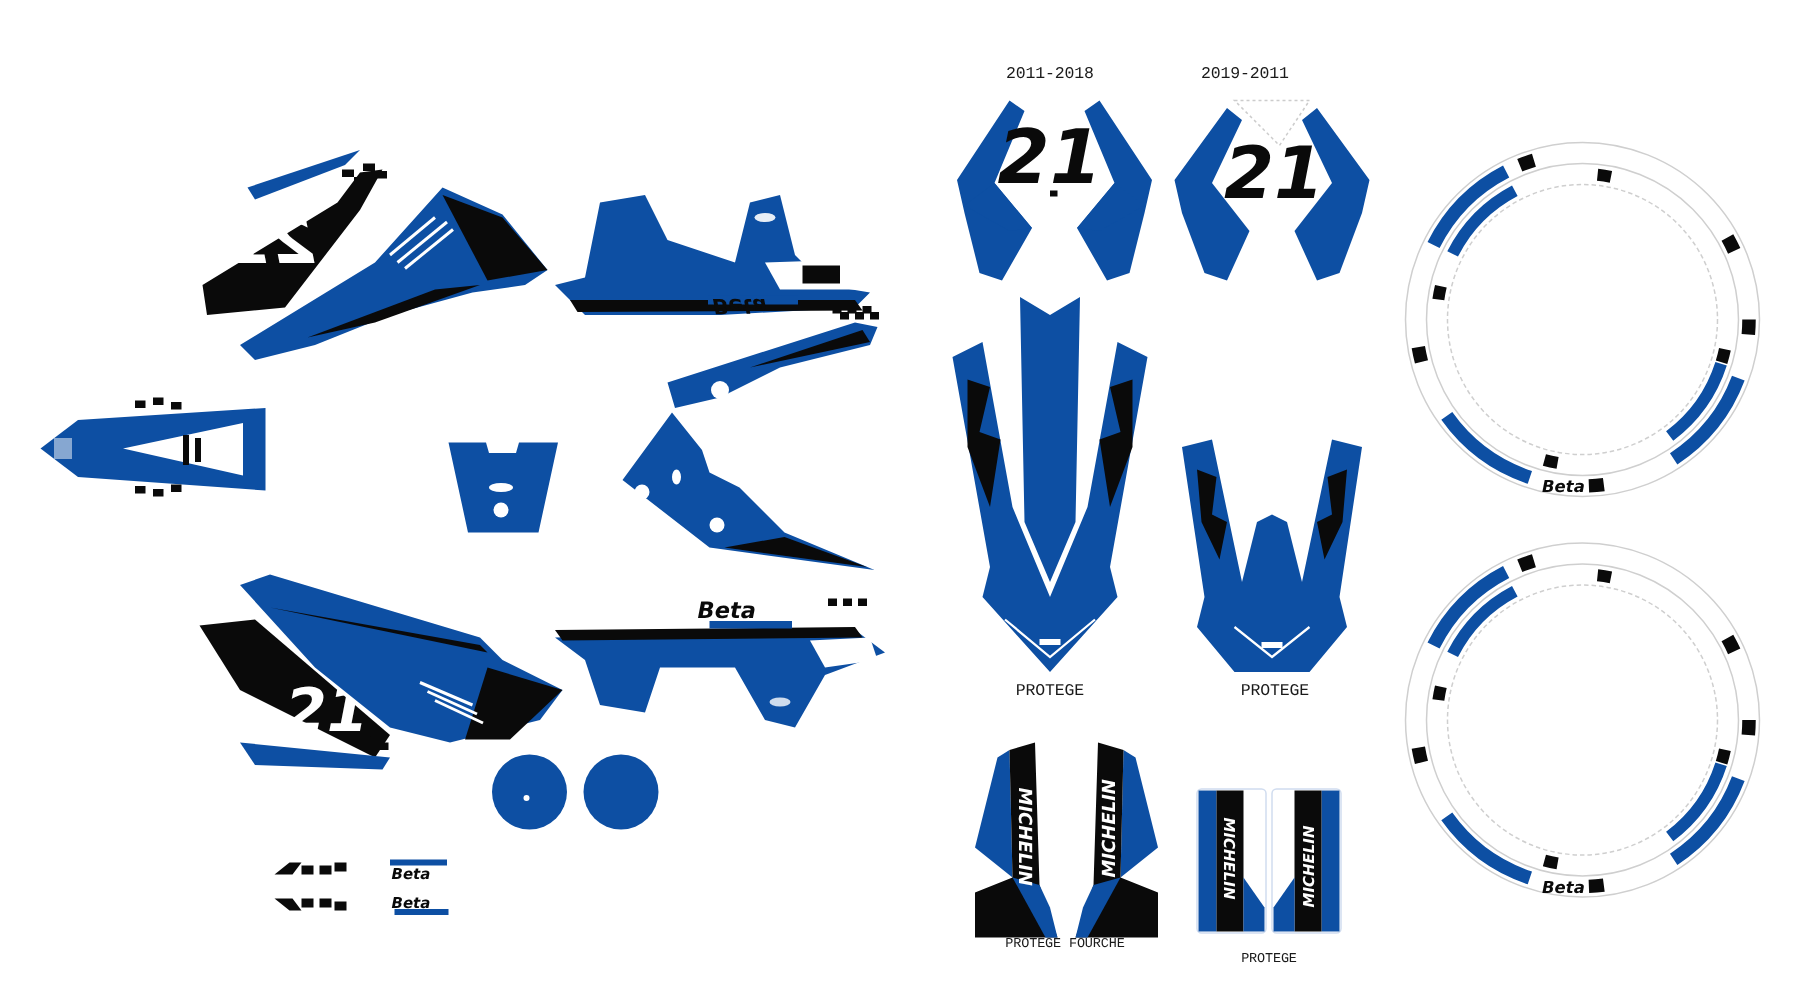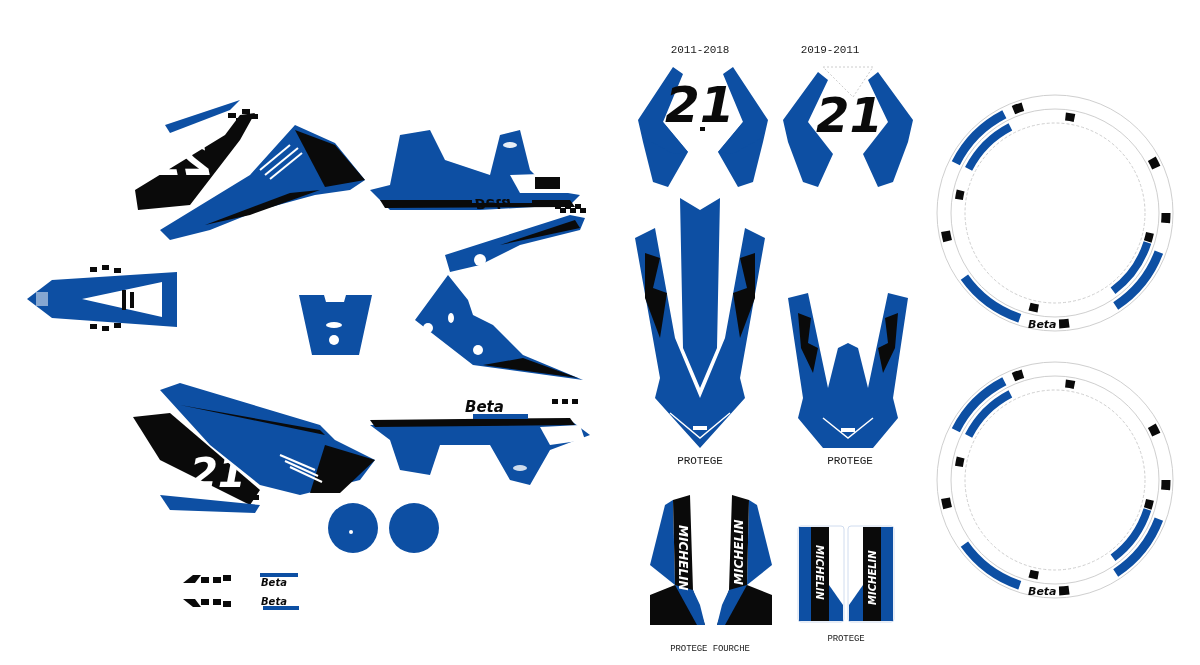--- a/index.html
+++ b/index.html
@@ -275,21 +275,21 @@
     </svg>
   </div>
   <div class="piece" style="left:715px;top:495px;">
     <svg width="62" height="132" viewBox="0 0 62 132">
       <polygon points="42,10 34,5 32,90 57,70" fill="#0d4fa3"></polygon>
       <polygon points="34,5 17,0 14,95 2,130 57,130 57,100 32,90" fill="#0a0a0a"></polygon>
       <polygon points="14,95 7,110 2,130 10,130 32,90" fill="#0d4fa3"></polygon>
       <text transform="translate(28,90) rotate(-90)" class="brand" font-size="12" fill="#ffffff">MICHELIN</text>
     </svg>
   </div>
-  <div class="label sm" style="left:640px;top:624px;width:140px;margin-top:20px;">PROTEGE FOURCHE</div>
+  <div class="label sm" style="left:640px;top:624px;width:140px;">PROTEGE FOURCHE</div>
 
   <div class="piece" style="left:797px;top:525px;">
     <svg width="48" height="98" viewBox="0 0 48 98">
       <rect x="1" y="1" width="46" height="96" rx="3" fill="#ffffff" stroke="#d0dcef"></rect>
       <rect x="2" y="2" width="12" height="94" fill="#0d4fa3"></rect>
       <rect x="14" y="2" width="18" height="94" fill="#0a0a0a"></rect>
       <polygon points="32,60 46,80 46,96 32,96" fill="#0d4fa3"></polygon>
       <text transform="translate(19,20) rotate(90)" class="brand" font-size="10" fill="#ffffff">MICHELIN</text>
     </svg>
   </div>

